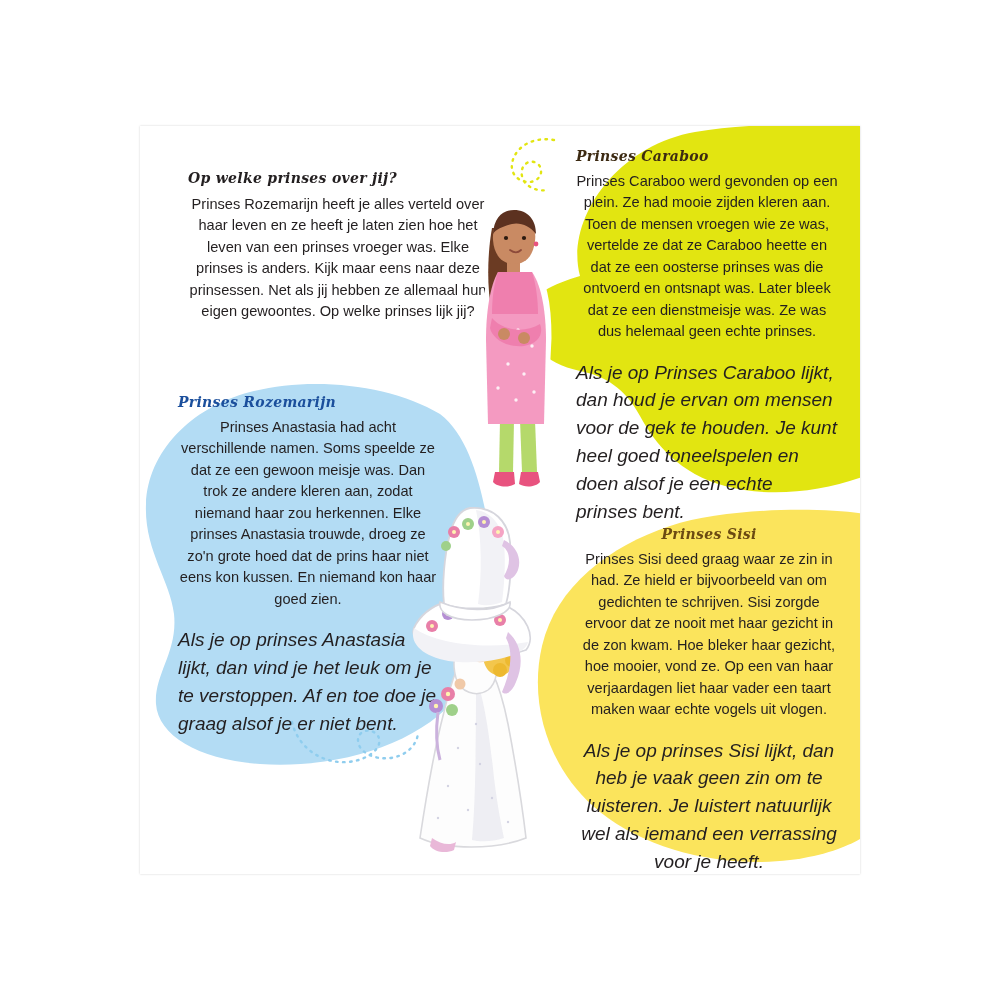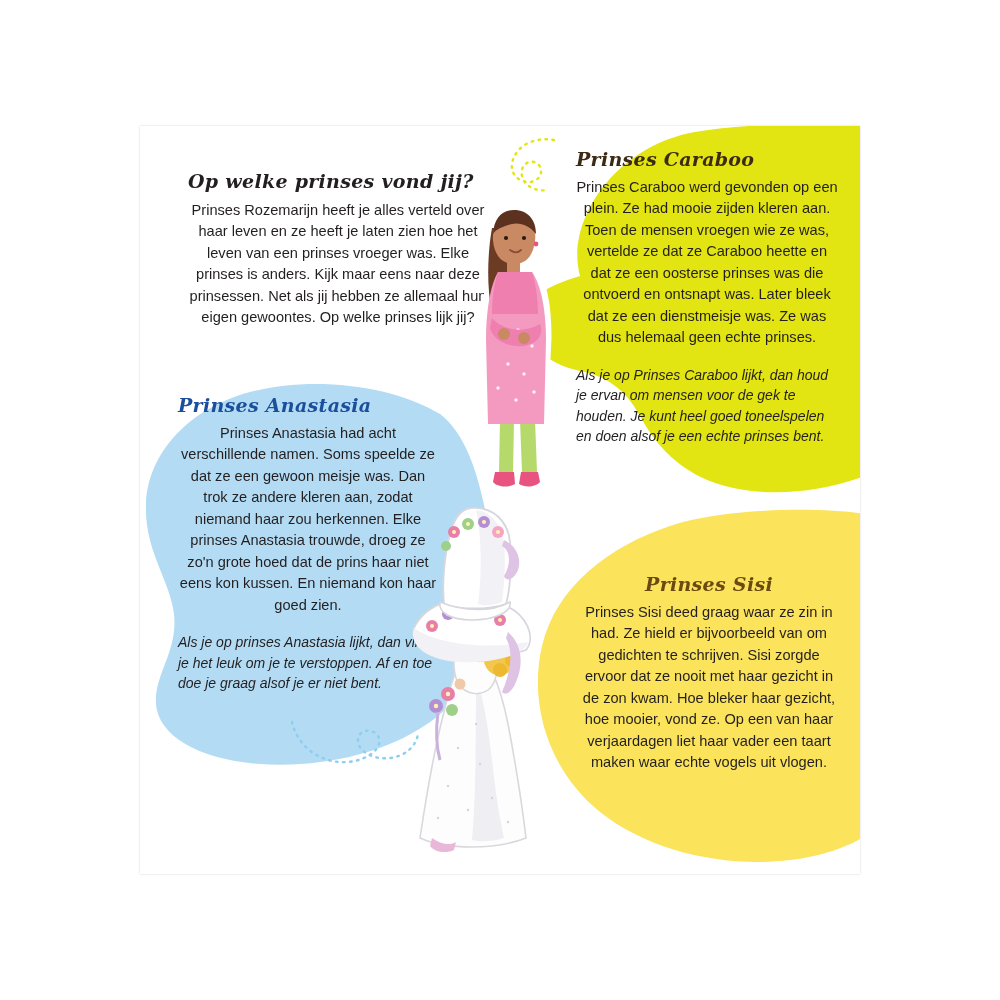--- a/index.html
+++ b/index.html
@@ -40,32 +40,32 @@
 
   
   .txt {
     position: absolute;
     color: #231f20;
   }
   .heading {
     font-family: "DejaVu Serif", serif;
     font-style: italic;
     font-weight: bold;
-    font-size: 19px;
+    font-size: 14px;
     letter-spacing: 0.3px;
     color: #231f20;
   }
   .body {
     font-size: 14.6px;
     line-height: 1.47;
     color: #231f20;
     text-align: center;
   }
   .italic {
-    font-size: 14px;
+    font-size: 19px;
     line-height: 1.47;
     font-style: italic;
     color: #231f20;
   }
   .center { text-align: center; }
 
   
   .h-anastasia { color: #1b4f9c; }
   .h-caraboo   { color: #3c2a12; }
   .h-sisi      { color: #6b4a12; }
@@ -115,39 +115,40 @@
     </div>
 
     <div class="swirl" style="left:148px; top:592px;">
       <svg width="135" height="80" viewBox="0 0 135 80">
         <path d="M4 4 C10 30 34 46 60 44 C82 42 96 28 90 18 C84 9 70 12 70 22 C70 34 86 42 102 40
                  C118 38 128 28 130 16" fill="none" stroke="#8fcdee" stroke-width="2.4" stroke-linecap="round" stroke-dasharray="1.6 5.4"></path>
       </svg>
     </div>
 
     <div class="txt" style="left:48px; top:44px; width:300px;">
-      <div class="heading h-intro" style="margin-bottom:8px;">Op welke prinses vond jij?</div>
+      <div class="heading h-intro" style="margin-bottom:8px;">Op welke prinses over jij?</div>
       <div class="body">Prinses Rozemarijn heeft je alles verteld over haar leven en ze heeft je laten zien hoe het leven van een prinses vroeger was. Elke prinses is anders. Kijk maar eens naar deze prinsessen. Net als jij hebben ze allemaal hun eigen gewoontes. Op welke prinses lijk jij?</div>
     </div>
 
     <div class="txt" style="left:436px; top:22px; width:262px;">
       <div class="heading h-caraboo" style="margin-bottom:7px;">Prinses Caraboo</div>
       <div class="body">Prinses Caraboo werd gevonden op een plein. Ze had mooie zijden kleren aan. Toen de mensen vroegen wie ze was, vertelde ze dat ze Caraboo heette en dat ze een oosterse prinses was die ontvoerd en ontsnapt was. Later bleek dat ze een dienstmeisje was. Ze was dus helemaal geen echte prinses.</div>
       <div class="italic" style="margin-top:16px;">Als je op Prinses Caraboo lijkt, dan houd je ervan om mensen voor de gek te houden. Je kunt heel goed toneelspelen en doen alsof je een echte prinses bent.</div>
     </div>
 
     <div class="txt" style="left:38px; top:268px; width:260px;">
-      <div class="heading h-anastasia" style="margin-bottom:7px;">Prinses Anastasia</div>
+      <div class="heading h-anastasia" style="margin-bottom:7px;">Prinses Rozemarijn</div>
       <div class="body">Prinses Anastasia had acht verschillende namen. Soms speelde ze dat ze een gewoon meisje was. Dan trok ze andere kleren aan, zodat niemand haar zou herkennen. Elke prinses Anastasia trouwde, droeg ze zo'n grote hoed dat de prins haar niet eens kon kussen. En niemand kon haar goed zien.</div>
       <div class="italic" style="margin-top:16px;">Als je op prinses Anastasia lijkt, dan vind je het leuk om je te verstoppen. Af en toe doe je graag alsof je er niet bent.</div>
     </div>
 
     <div class="txt center" style="left:440px; top:400px; width:258px;">
-      <div class="heading h-sisi" style="margin-bottom:7px;margin-top:47px;">Prinses Sisi</div>
+      <div class="heading h-sisi" style="margin-bottom:7px;">Prinses Sisi</div>
       <div class="body">Prinses Sisi deed graag waar ze zin in had. Ze hield er bijvoorbeeld van om gedichten te schrijven. Sisi zorgde ervoor dat ze nooit met haar gezicht in de zon kwam. Hoe bleker haar gezicht, hoe mooier, vond ze. Op een van haar verjaardagen liet haar vader een taart maken waar echte vogels uit vlogen.</div>
+      <div class="italic" style="margin-top:16px;">Als je op prinses Sisi lijkt, dan heb je vaak geen zin om te luisteren. Je luistert natuurlijk wel als iemand een verrassing voor je heeft.</div>
     </div>
 
     <div class="illus" style="left:322px; top:62px;">
       <svg width="110" height="310" viewBox="0 0 110 310">
 
         <g stroke="#ffffff" stroke-width="7" fill="none" stroke-linejoin="round">
           <path d="M52 22 C68 22 78 36 76 54 C74 70 64 78 52 78 C40 78 30 68 29 52 C28 36 36 22 52 22 Z"></path>
           <path d="M36 80 L70 80 C82 92 86 120 86 150 L84 190 L24 190 L22 150 C22 118 26 92 36 80 Z"></path>
           <path d="M30 190 L80 190 L78 240 L34 240 Z"></path>
           <path d="M36 240 L50 240 L50 288 L34 288 Z"></path>

